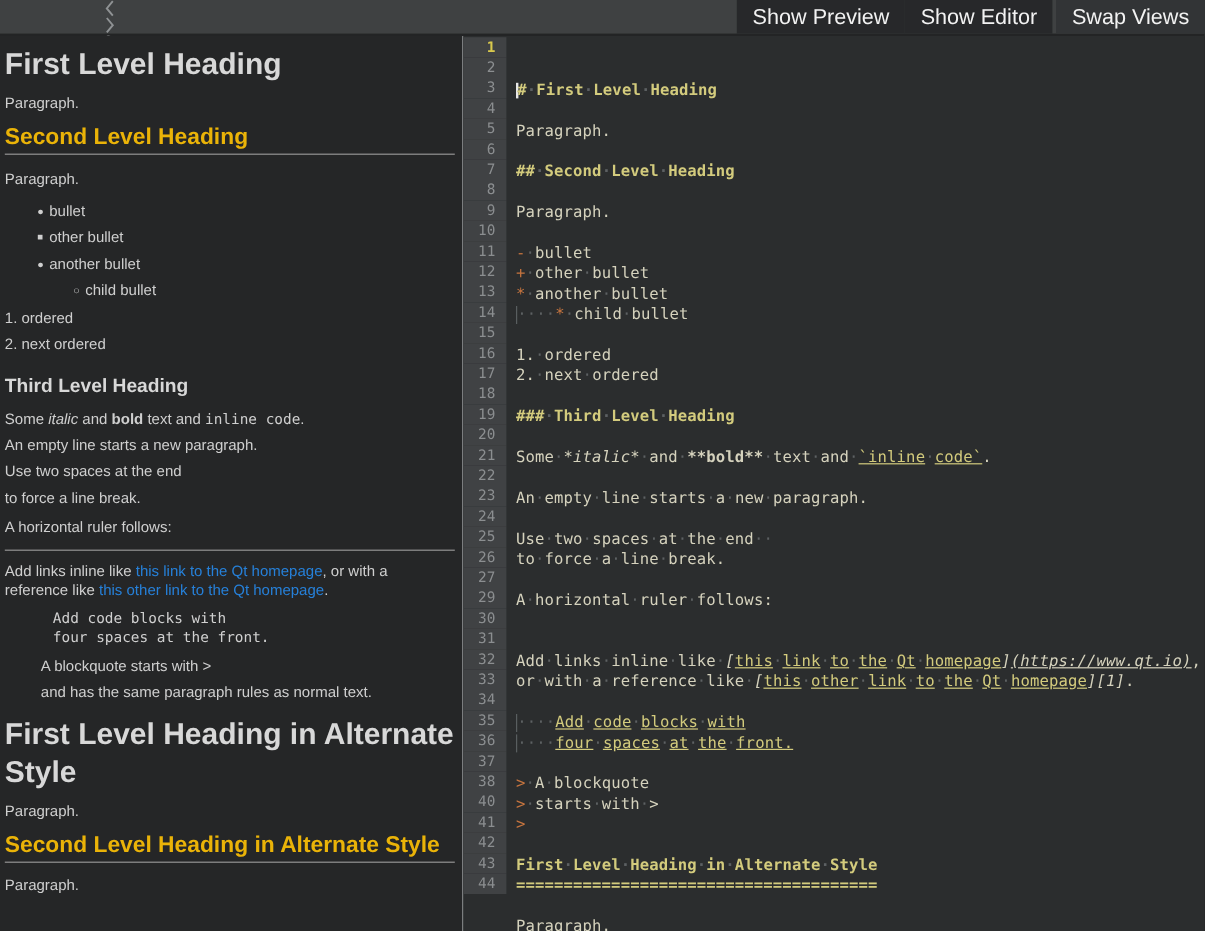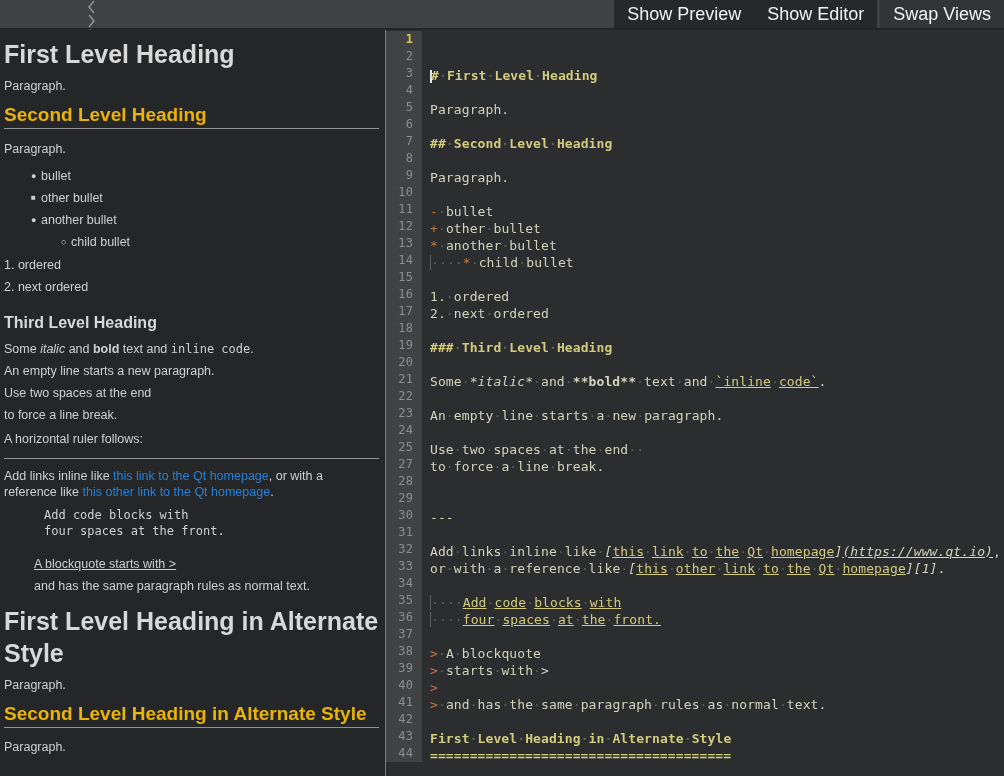--- a/index.html
+++ b/index.html
@@ -161,21 +161,21 @@
 
       <hr class="pv-hr">
 
       <div class="pv-linkp"><span>Add links inline like </span><a class="pv-link" href="#">this link to the Qt homepage</a><span>, or with a reference like </span><a class="pv-link" href="#">this other link to the Qt homepage</a><span>.</span></div>
 
       <div class="pv-code pv-mono">
         <div>Add code blocks with</div>
         <div>four spaces at the front.</div>
       </div>
 
-      <div class="pv-quote" style="margin-top:18px;text-decoration:underline;">A blockquote starts with &gt;</div>
+      <div class="pv-quote" style="margin-top:9px;">A blockquote starts with &gt;</div>
       <div class="pv-quote">and has the same paragraph rules as normal text.</div>
 
       <div class="pv-h1 alt">First Level Heading in Alternate Style</div>
       <div class="pv-p">Paragraph.</div>
       <div class="pv-h2">Second Level Heading in Alternate Style</div>
       <div class="pv-p" style="margin-top:12px;">Paragraph.</div>
     </div>
 
     <div class="editor">
       <div>
@@ -273,26 +273,26 @@
           </div>
           <div class="row">
             <span class="lnum">24</span>
             <span class="lcontent"><span class="t">to<span class="ws">·</span>force<span class="ws">·</span>a<span class="ws">·</span>line<span class="ws">·</span>break.</span></span>
           </div>
           <div class="row">
             <span class="lnum">25</span>
             <span class="lcontent"></span>
           </div>
           <div class="row">
+            <span class="lnum">26</span>
+            <span class="lcontent"><span class="t">A<span class="ws">·</span>horizontal<span class="ws">·</span>ruler<span class="ws">·</span>follows:</span></span>
+          </div>
+          <div class="row">
             <span class="lnum">27</span>
             <span class="lcontent"></span>
-          </div>
-          <div class="row">
-            <span class="lnum">28</span>
-            <span class="lcontent"><span class="t">---</span></span>
           </div>
           <div class="row">
             <span class="lnum">29</span>
             <span class="lcontent"></span>
           </div>
           <div class="row">
             <span class="lnum">30</span>
             <span class="lcontent"><span class="t">Add<span class="ws">·</span>links<span class="ws">·</span>inline<span class="ws">·</span>like<span class="ws">·</span></span><span class="i">[</span><span class="l"><span class="wd">this</span><span class="ws">·</span><span class="wd">link</span><span class="ws">·</span><span class="wd">to</span><span class="ws">·</span><span class="wd">the</span><span class="ws">·</span><span class="wd">Qt</span><span class="ws">·</span><span class="wd">homepage</span></span><span class="i">]</span><span class="u"><span class="wd">(https://www.qt.io)</span></span><span class="t">,</span></span>
           </div>
           <div class="row">
@@ -321,24 +321,20 @@
           </div>
           <div class="row">
             <span class="lnum">37</span>
             <span class="lcontent"><span class="m">&gt;</span><span class="t"><span class="ws">·</span>starts<span class="ws">·</span>with<span class="ws">·</span>&gt;</span></span>
           </div>
           <div class="row">
             <span class="lnum">38</span>
             <span class="lcontent"><span class="m">&gt;</span></span>
           </div>
           <div class="row">
-            <span class="lnum">39</span>
-            <span class="lcontent"><span class="m">&gt;</span><span class="t"><span class="ws">·</span>and<span class="ws">·</span>has<span class="ws">·</span>the<span class="ws">·</span>same<span class="ws">·</span>paragraph<span class="ws">·</span>rules<span class="ws">·</span>as<span class="ws">·</span>normal<span class="ws">·</span>text.</span></span>
-          </div>
-          <div class="row">
             <span class="lnum">40</span>
             <span class="lcontent"></span>
           </div>
           <div class="row">
             <span class="lnum">41</span>
             <span class="lcontent"><span class="h">First<span class="ws">·</span>Level<span class="ws">·</span>Heading<span class="ws">·</span>in<span class="ws">·</span>Alternate<span class="ws">·</span>Style</span></span>
           </div>
           <div class="row">
             <span class="lnum">42</span>
             <span class="lcontent"><span class="h">======================================</span></span>

